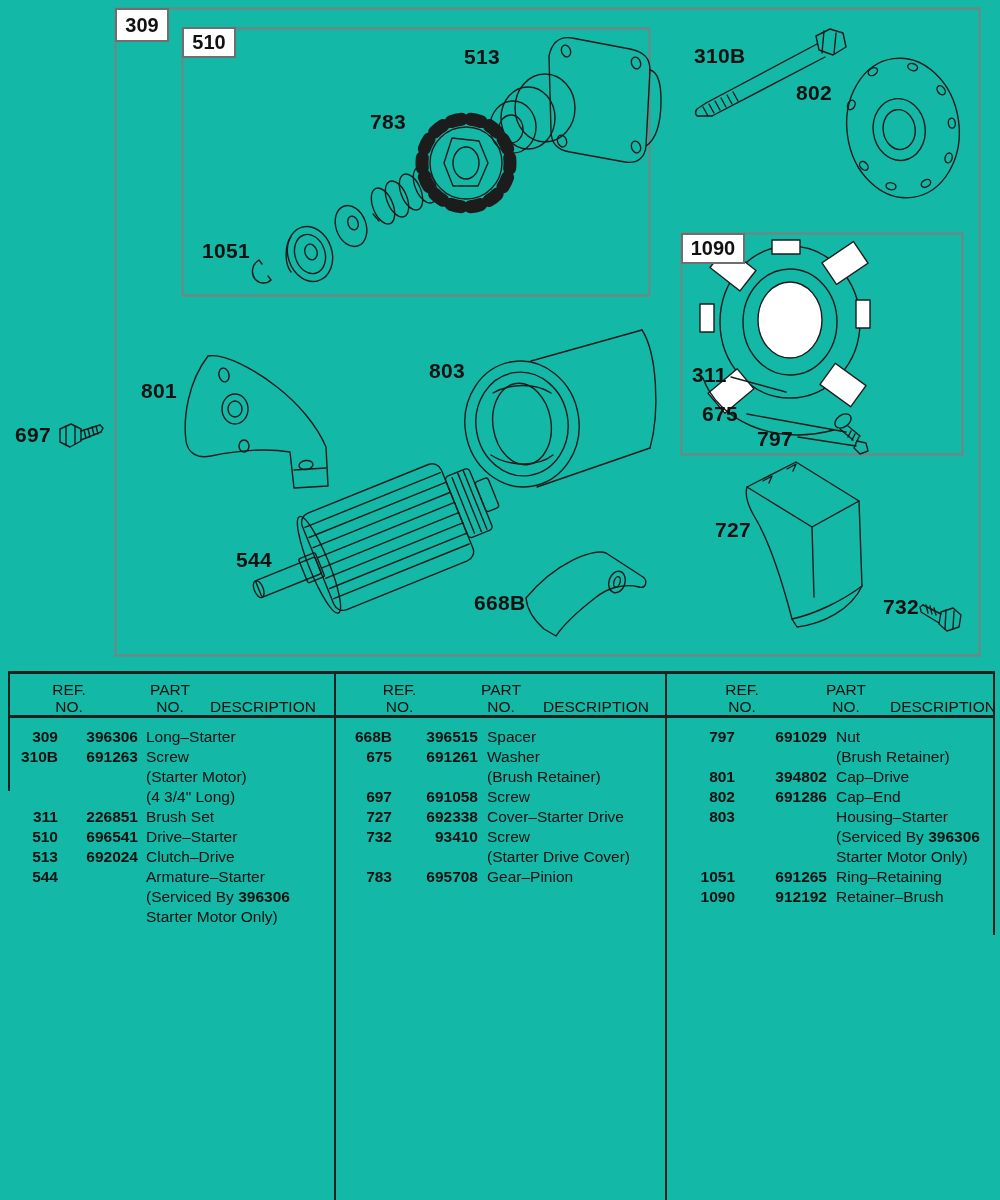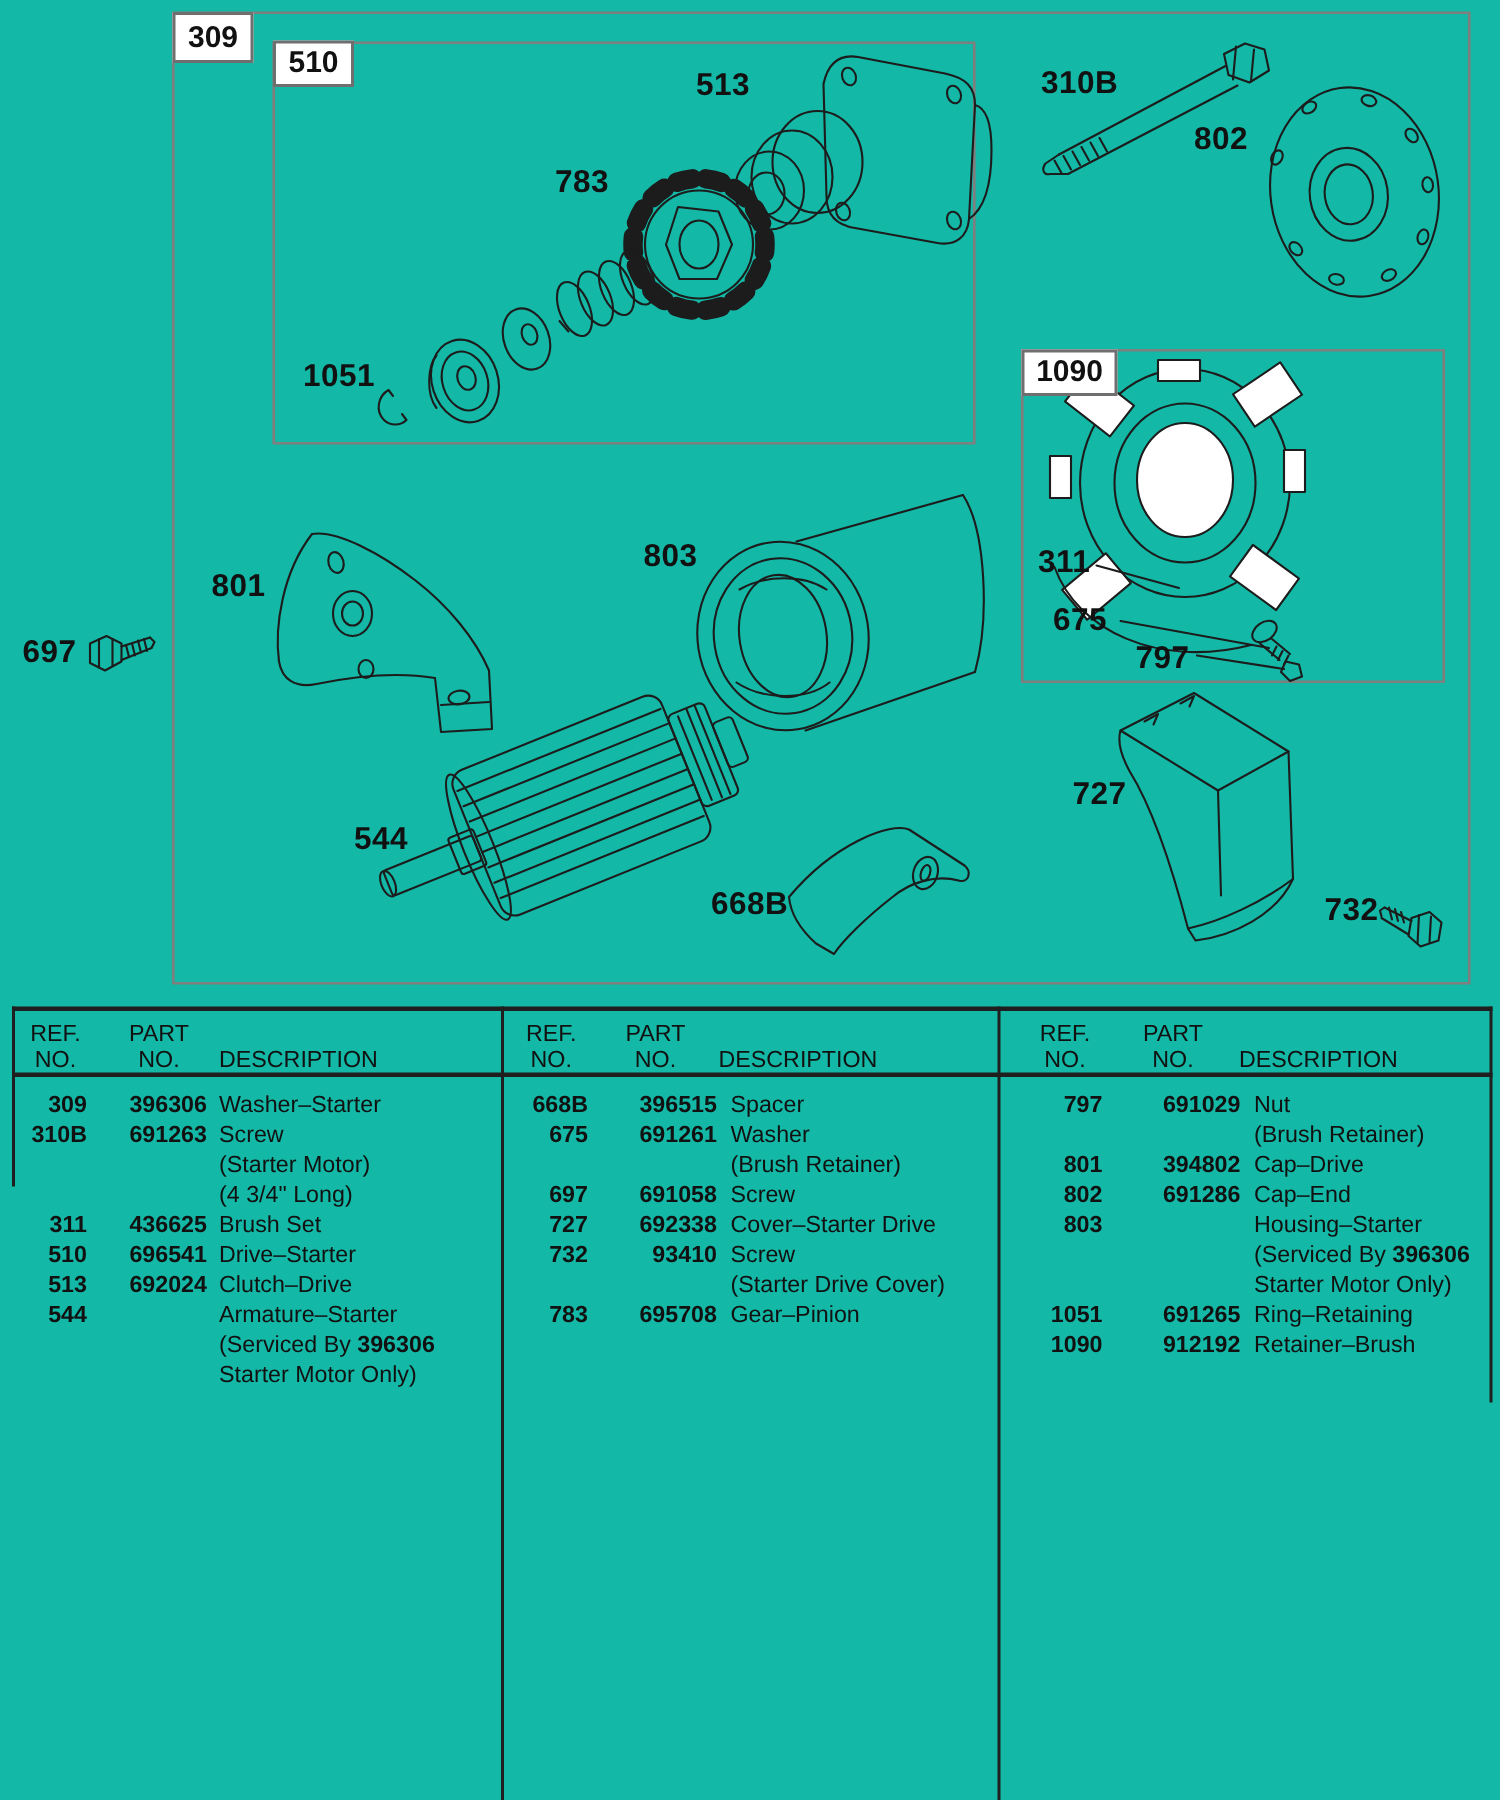--- a/index.html
+++ b/index.html
@@ -8,21 +8,21 @@
   .page svg{position:absolute;left:0;top:0;}
   .art{fill:none;stroke:#1c1c1c;stroke-width:1.4;stroke-linejoin:round;stroke-linecap:round;}
   .art .frame{stroke:#7f7f7f;stroke-width:1.8;}
   .art .wfill{fill:#ffffff;}
   .callout{position:absolute;font-weight:bold;font-size:21px;letter-spacing:.3px;white-space:nowrap;}
   .boxed-label{position:absolute;border:2px solid #6f6f6f;background:#fff;font-weight:bold;
                font-size:20px;display:flex;align-items:center;justify-content:center;box-sizing:border-box;}
   
   .t-line{position:absolute;background:#1f1f1f;}
   .t-header{position:absolute;top:676px;height:39px;display:flex;align-items:flex-end;font-size:15.5px;}
-  .h-two{text-align:center;line-height:17px;flex:none;}
+  .h-two{text-align:center;line-height:17px;flex:none;padding-left:32px;}
   .h-desc{flex:1;text-align:left;line-height:17px;}
   .t-col{position:absolute;top:727px;font-size:15.5px;line-height:20px;}
   .row{display:flex;}
   .ref{font-weight:bold;text-align:right;flex:none;}
   .part{font-weight:bold;text-align:right;flex:none;}
   .desc{flex:1;}
 </style>
 </head>
 <body>
 
@@ -248,40 +248,40 @@
         <div>PART</div>
         <div>NO.</div>
       </div>
       <div class="h-desc">DESCRIPTION</div>
     </div>
 
     <div class="t-col" style="left:8px;width:320px">
         <div class="row">
           <span class="ref" style="width: 50px;">309</span>
           <span class="part" style="width: 80px;">396306</span>
-          <span class="desc" style="margin-left: 8px;">Washer–Starter</span>
+          <span class="desc" style="margin-left: 8px;">Long–Starter</span>
         </div>
         <div class="row">
           <span class="ref" style="width: 50px;">310B</span>
           <span class="part" style="width: 80px;">691263</span>
           <span class="desc" style="margin-left: 8px;">Screw</span>
         </div>
         <div class="row">
           <span class="ref" style="width: 50px;"></span>
           <span class="part" style="width: 80px;"></span>
           <span class="desc" style="margin-left: 8px;">(Starter Motor)</span>
         </div>
         <div class="row">
           <span class="ref" style="width: 50px;"></span>
           <span class="part" style="width: 80px;"></span>
           <span class="desc" style="margin-left: 8px;">(4 3/4" Long)</span>
         </div>
         <div class="row">
           <span class="ref" style="width: 50px;">311</span>
-          <span class="part" style="width: 80px;">436625</span>
+          <span class="part" style="width: 80px;">226851</span>
           <span class="desc" style="margin-left: 8px;">Brush Set</span>
         </div>
         <div class="row">
           <span class="ref" style="width: 50px;">510</span>
           <span class="part" style="width: 80px;">696541</span>
           <span class="desc" style="margin-left: 8px;">Drive–Starter</span>
         </div>
         <div class="row">
           <span class="ref" style="width: 50px;">513</span>
           <span class="part" style="width: 80px;">692024</span>

